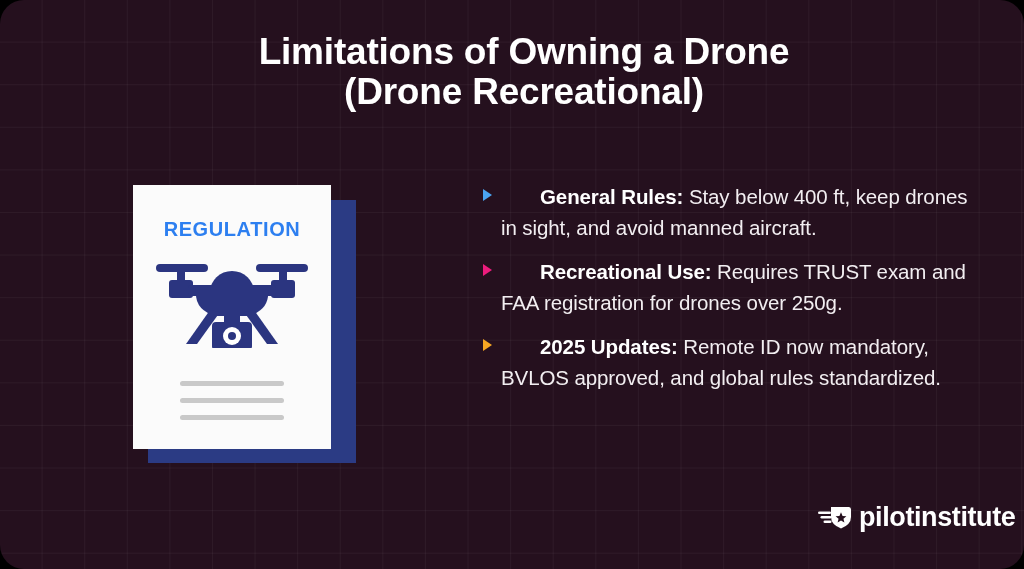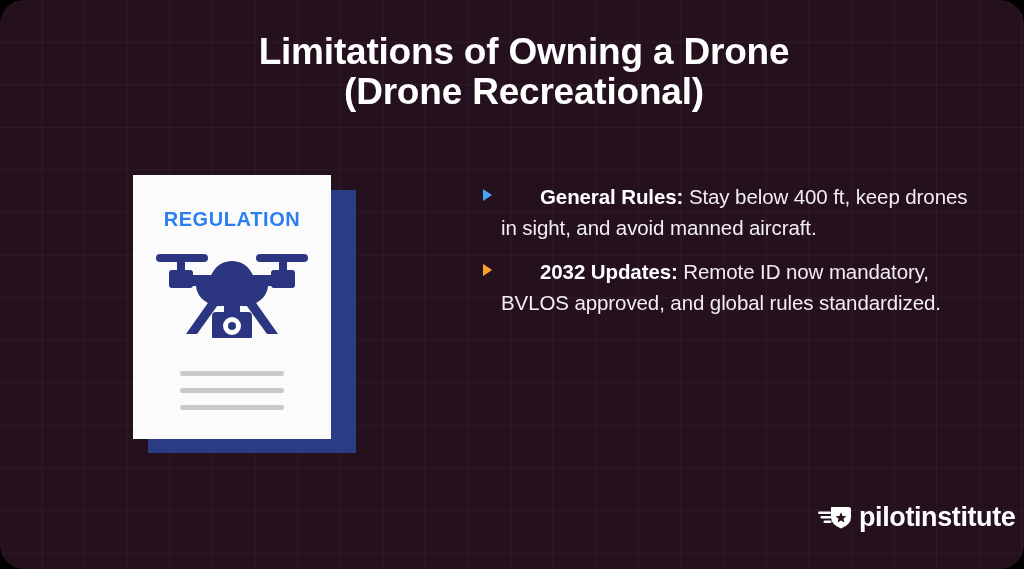--- a/index.html
+++ b/index.html
@@ -43,21 +43,21 @@
     font-size: 37px;
     font-weight: bold;
     line-height: 40px;
     letter-spacing: -0.2px;
   }
 
   
   #card-area {
     position: absolute;
     left: 133px;
-    top: 175px;
+    top: 185px;
     width: 230px;
     height: 285px;
   }
   #card-shadow {
     position: absolute;
     left: 15px;
     top: 15px;
     width: 208px;
     height: 263px;
     background: #2b3b84;
@@ -220,26 +220,27 @@
 
   <div id="bullets">
 
     <div class="bullet">
       <span class="bullet-marker" style="border-left-color: rgb(74, 163, 240);"></span>
       <span class="bullet-text"><span class="bullet-label">General Rules:</span><span> Stay below 400 ft, keep drones in sight, and avoid manned aircraft.</span></span>
     </div>
 
     <div class="bullet">
       <span class="bullet-marker" style="border-left-color: rgb(236, 28, 125);"></span>
+      <span class="bullet-text"><span class="bullet-label">Recreational Use:</span><span> Requires TRUST exam and FAA registration for drones over 250g.</span></span>
     </div>
 
 
     <div class="bullet">
       <span class="bullet-marker" style="border-left-color: rgb(245, 166, 35);"></span>
-      <span class="bullet-text"><span class="bullet-label">2032 Updates:</span><span> Remote ID now mandatory, BVLOS approved, and global rules standardized.</span></span>
+      <span class="bullet-text"><span class="bullet-label">2025 Updates:</span><span> Remote ID now mandatory, BVLOS approved, and global rules standardized.</span></span>
     </div>
 
   </div>
 
   <div id="logo">
     <svg id="logo-mark" viewBox="0 0 34 26">
       <g fill="#ffffff">
         <rect x="0" y="7.5" width="13" height="2.6" rx="1.3"></rect>
         <rect x="2.5" y="12" width="11" height="2.6" rx="1.3"></rect>
         <rect x="5.5" y="16.5" width="8" height="2.6" rx="1.3"></rect>

